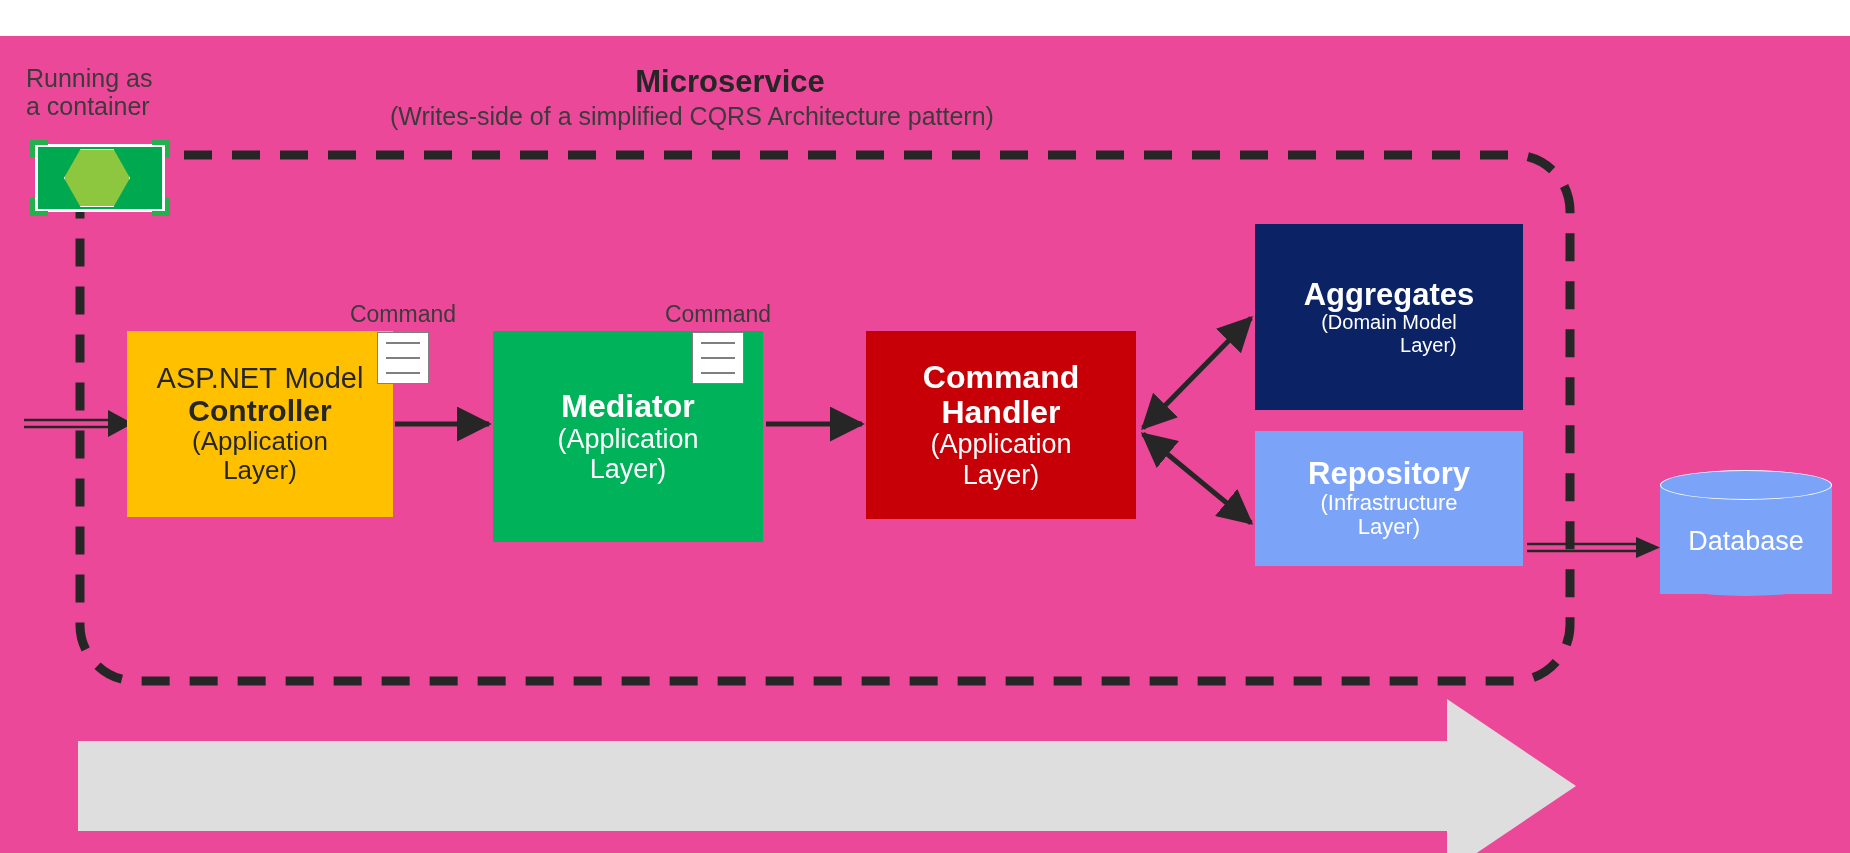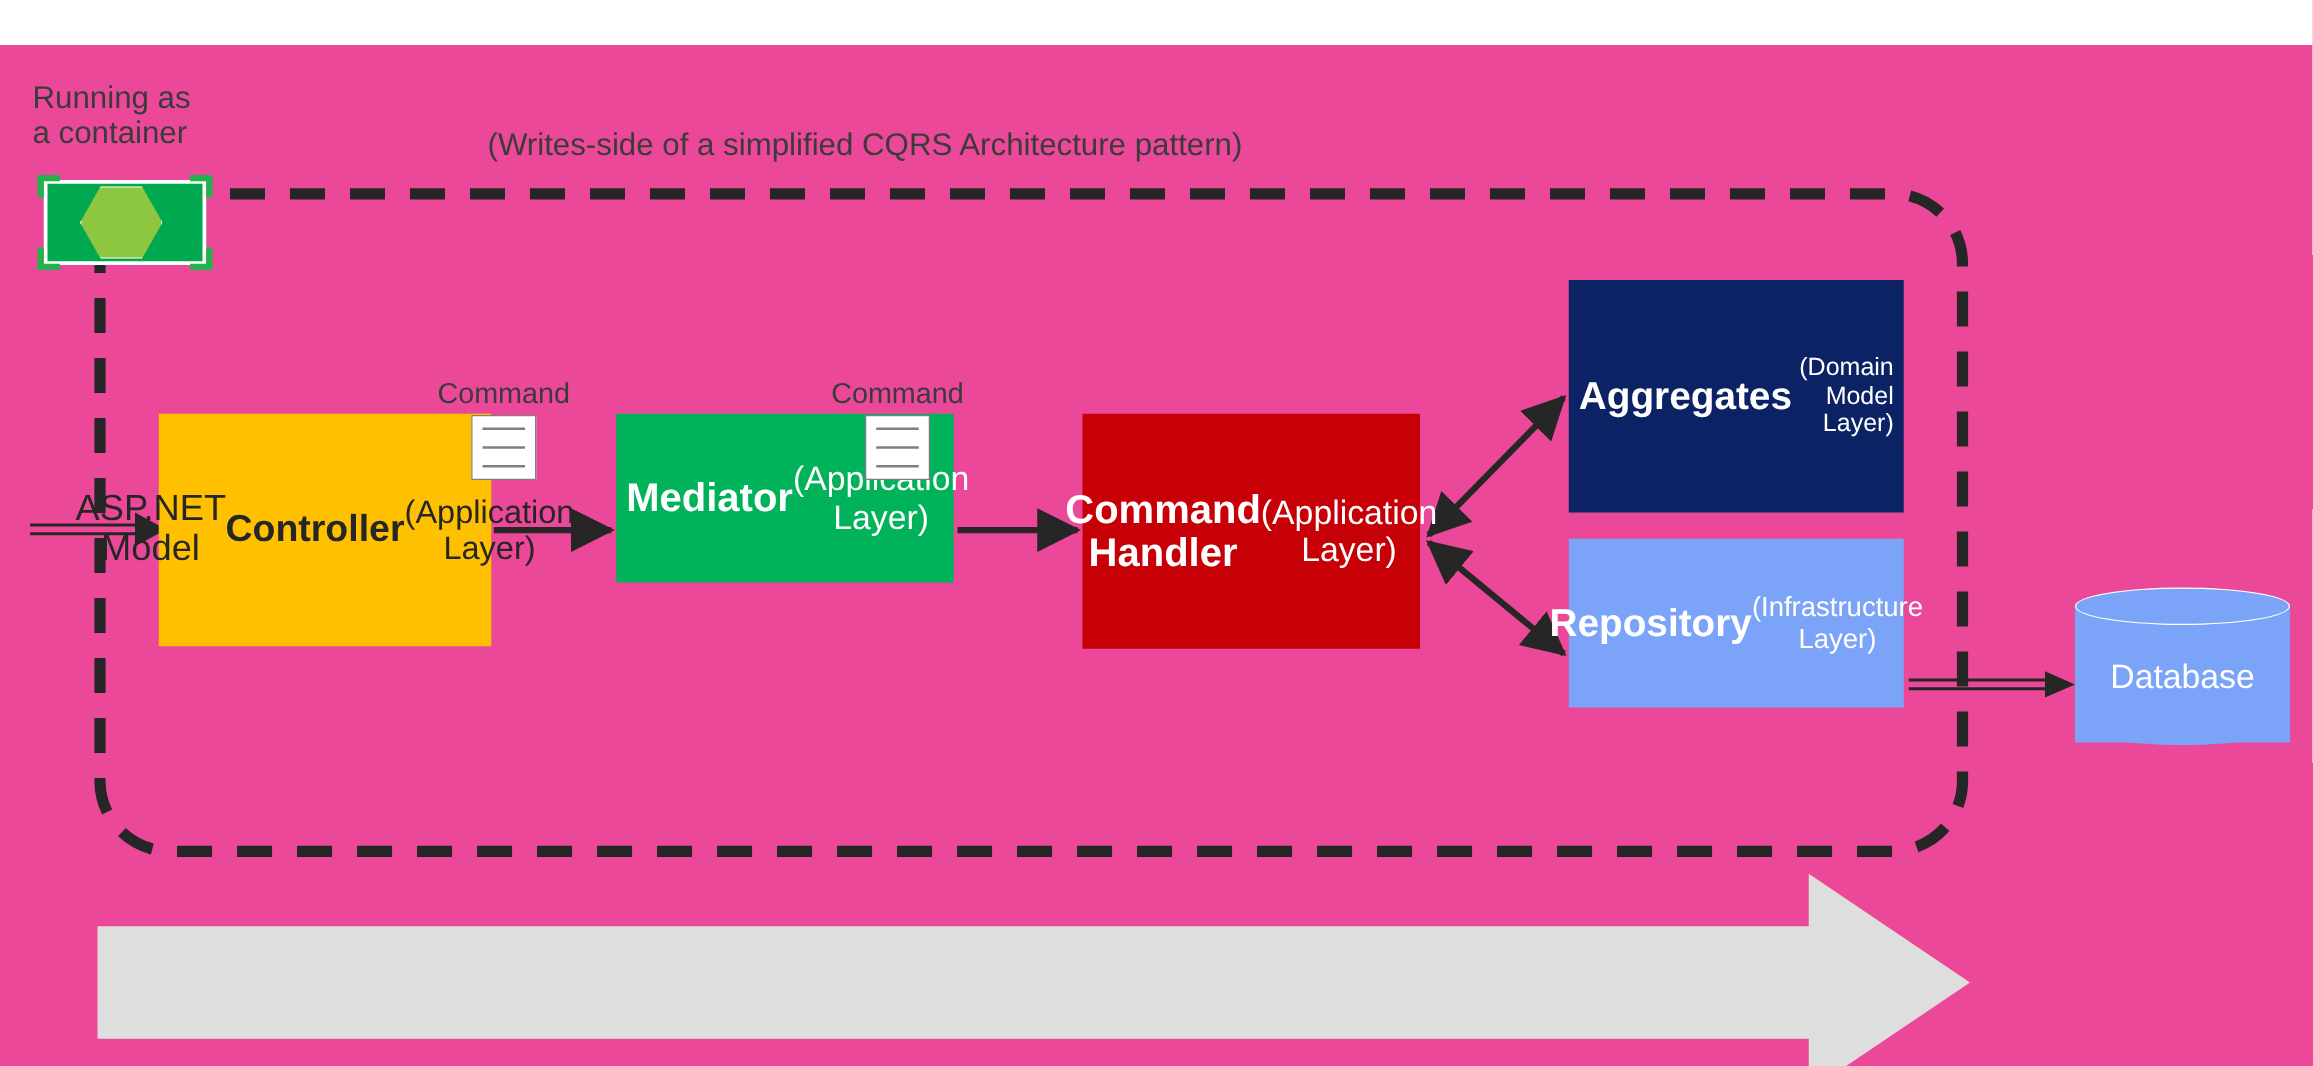--- a/index.html
+++ b/index.html
@@ -82,21 +82,21 @@
     left: 390px; top: 66px;
     width: 680px;
     text-align: left;
     font-size: 25px;
     color: #3b3b3b;
   }
 
   
   .box {
     display: flex;
-    flex-direction: row;
+    flex-direction: column;
     align-items: center;
     justify-content: center;
     text-align: center;
     box-sizing: border-box;
     padding: 3px 8px;
   }
   .box .b-title {
     font-weight: bold;
     line-height: 1.08;
   }
@@ -113,24 +113,23 @@
     background: #FFC000;
     color: #262626;
   }
   #box-controller .b-pre { font-size: 29px; line-height: 1.1; }
   #box-controller .b-title { font-size: 30px; }
   #box-controller .b-sub { font-size: 26px; }
 
   
   #box-mediator {
     left: 493px; top: 295px;
-    width: 270px; height: 135px;
+    width: 270px; height: 211px;
     background: #00B259;
     color: #ffffff;
-    justify-content: space-between;
   }
   #box-mediator .b-title { font-size: 32px; }
   #box-mediator .b-sub { font-size: 27px; }
 
   
   #box-command-handler {
     left: 866px; top: 295px;
     width: 270px; height: 188px;
     background: #C60006;
     color: #ffffff;
@@ -275,20 +274,21 @@
 
   <div class="abs" id="container-icon">
     <div class="body"></div>
     <div class="hex"></div>
     <span class="mark tl"></span>
     <span class="mark tr"></span>
     <span class="mark bl"></span>
     <span class="mark br"></span>
   </div>
 
+  <div class="abs" id="ms-title">Microservice</div>
   <div class="abs" id="ms-subtitle">(Writes-side of a simplified CQRS Architecture pattern)</div>
 
   <div class="abs box" id="box-controller">
     <div class="b-pre">ASP.NET Model</div>
     <div class="b-title">Controller</div>
     <div class="b-sub">(Application
 Layer)</div>
   </div>
 
   <div class="abs cmd-label" id="cmd-label-1">Command</div>

